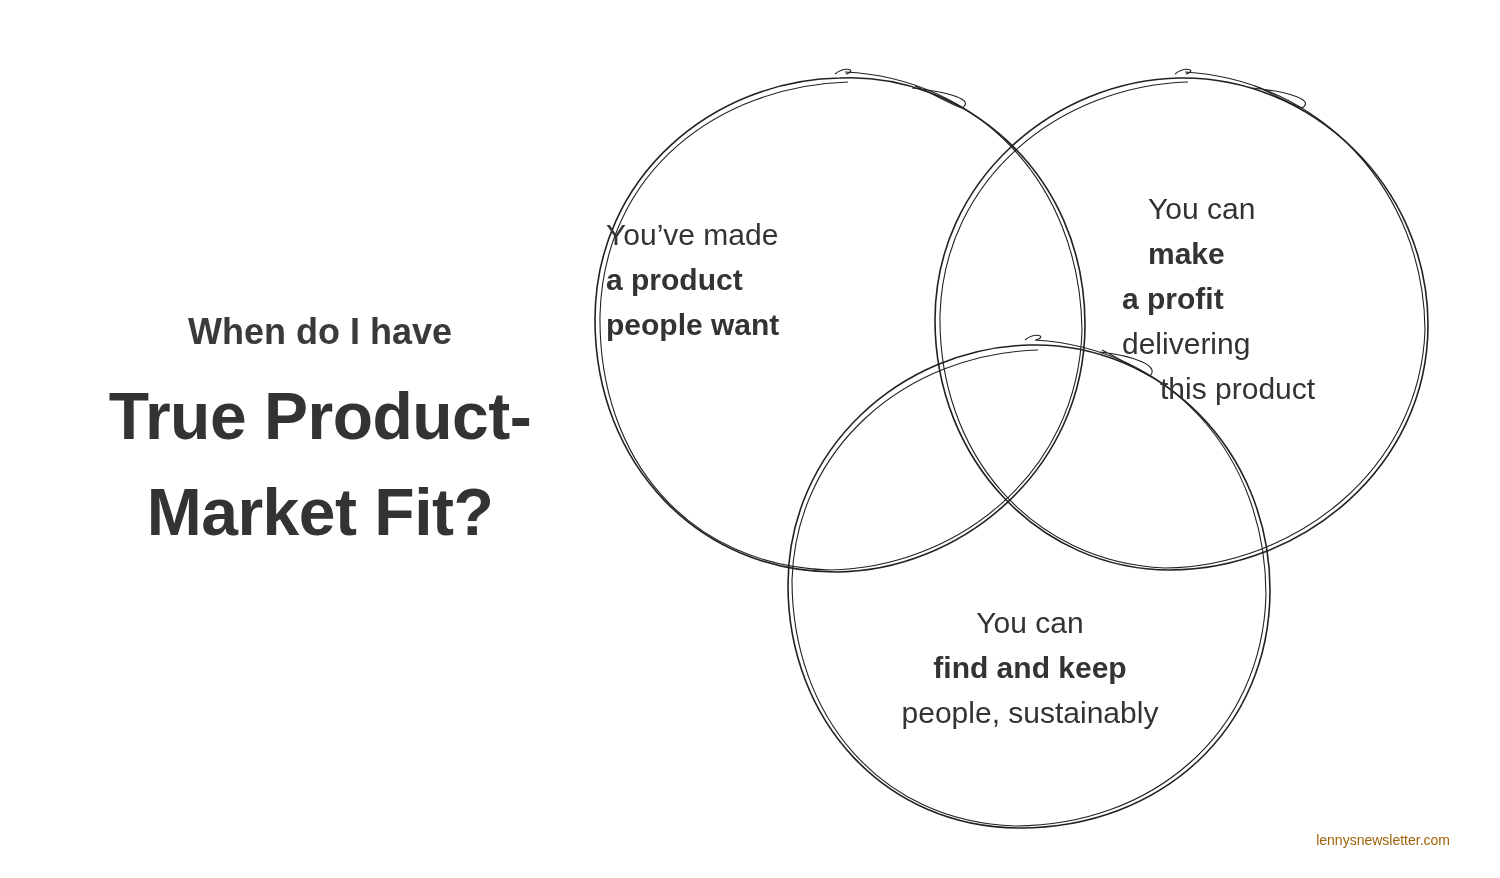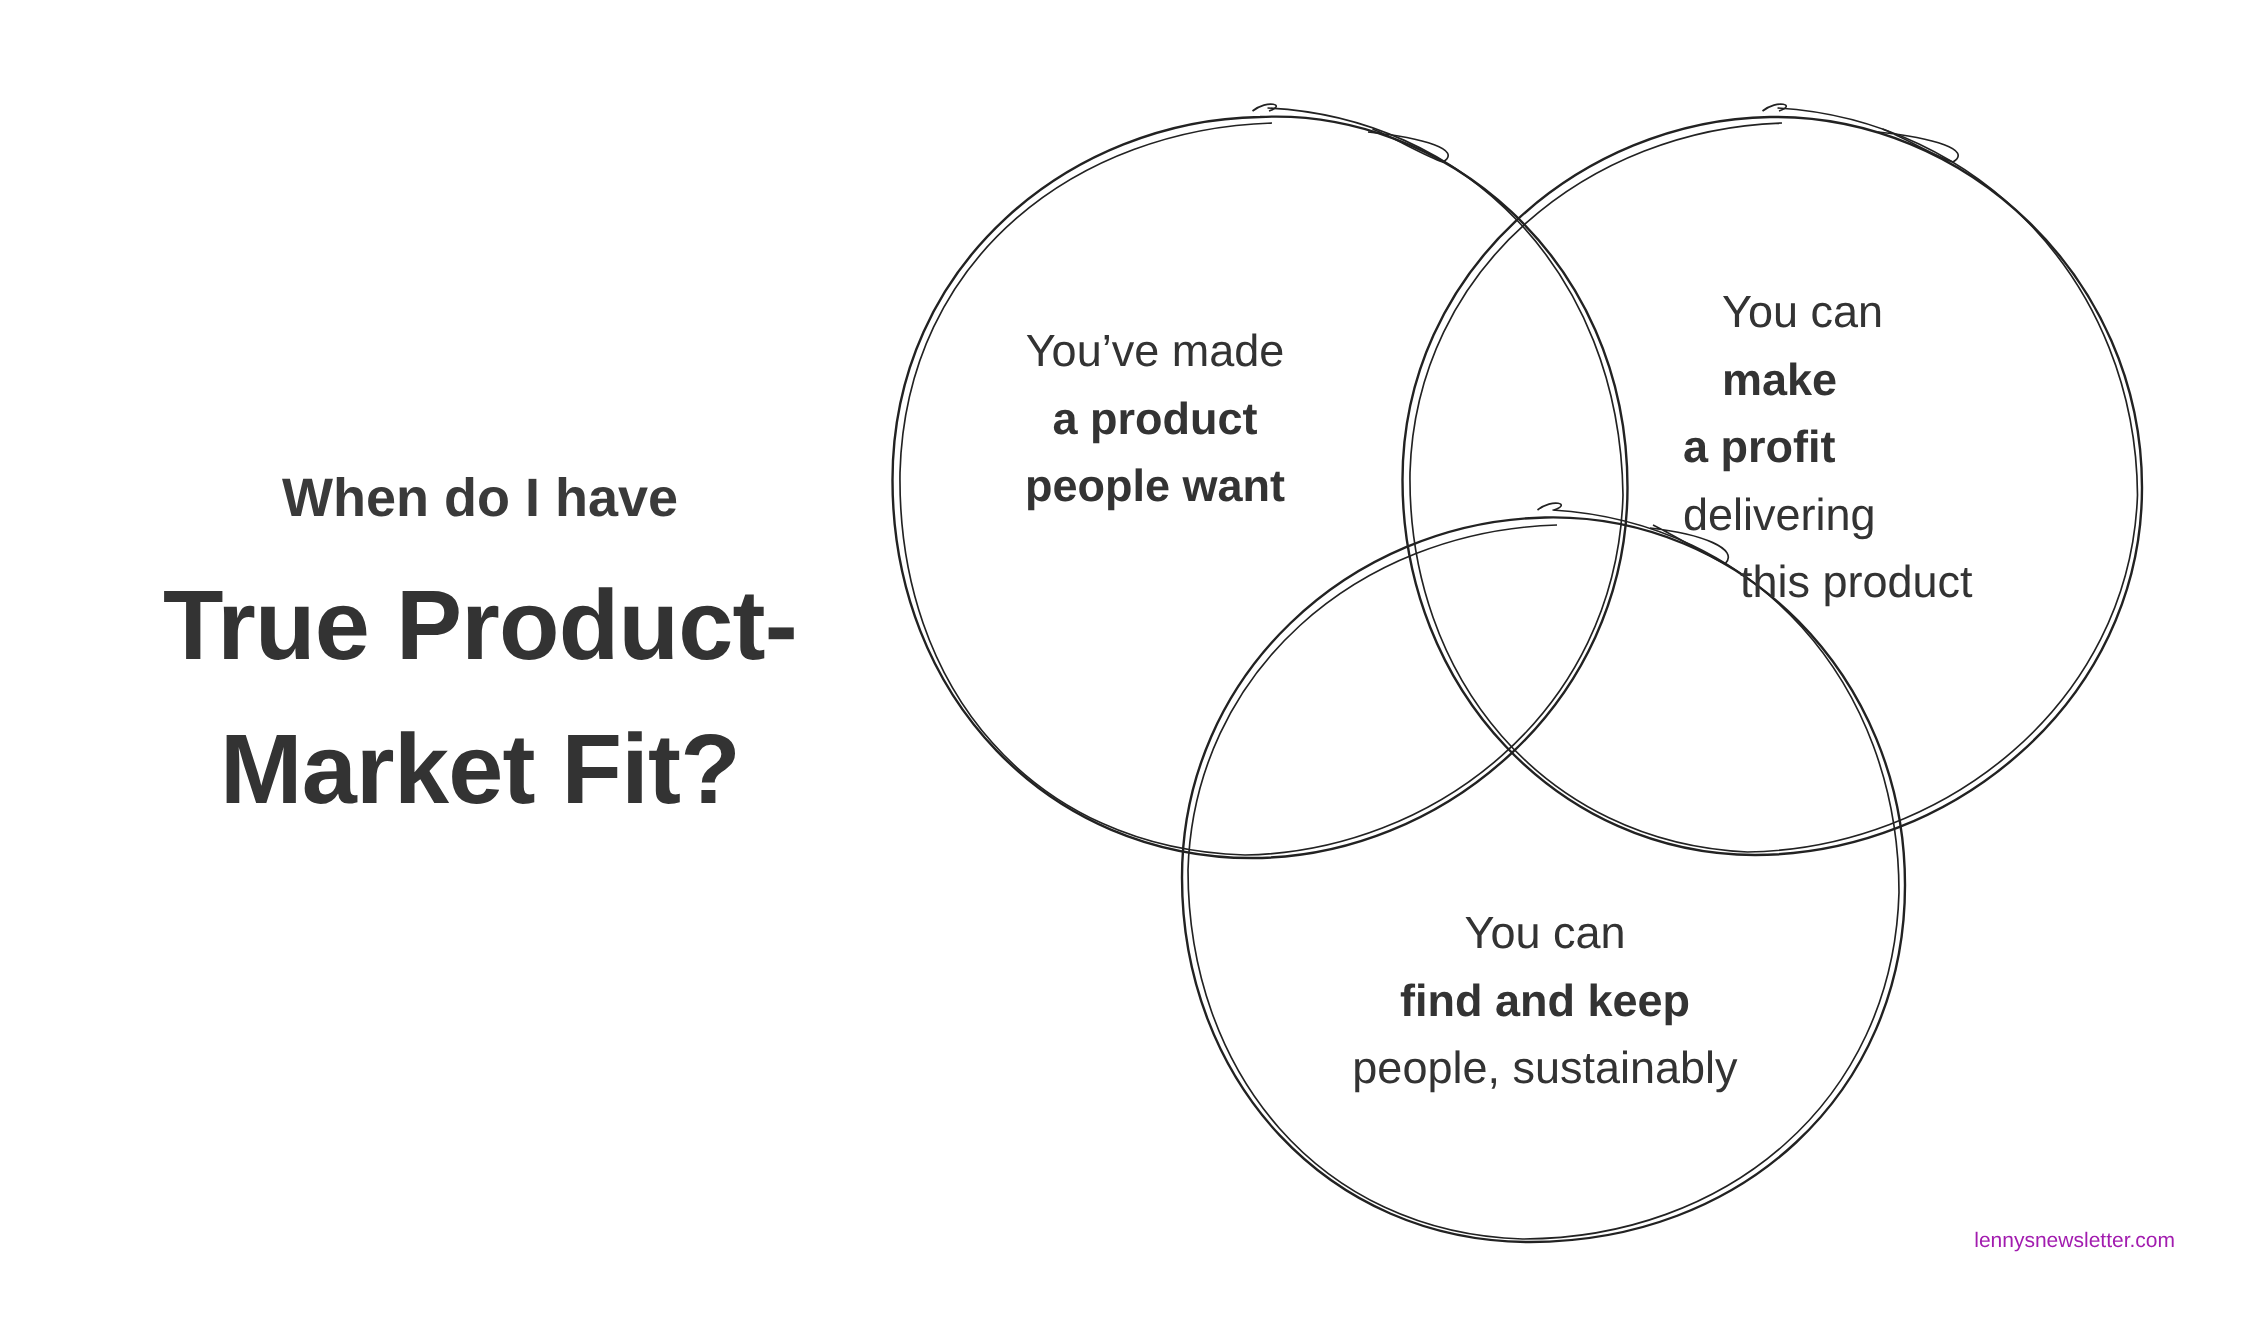--- a/index.html
+++ b/index.html
@@ -3,25 +3,25 @@
 <meta charset="utf-8">
 <style>
   html,body{margin:0;padding:0;background:#ffffff;}
   body{width:1500px;height:878px;position:relative;overflow:hidden;font-family:"Liberation Sans","DejaVu Sans",sans-serif;color:#333333;}
   .title-block{position:absolute;left:60px;top:310px;width:520px;text-align:center;}
   .subtitle{font-size:36px;font-weight:bold;color:#3a3a3a;line-height:44px;}
   .main-title{font-size:66px;font-weight:bold;color:#333;line-height:96px;margin-top:14px;letter-spacing:-0.5px;text-align:center;}
   svg.venn{position:absolute;left:0;top:0;}
   .label{position:absolute;font-size:30px;line-height:45px;color:#333;}
   .label b{font-weight:bold;}
-  .c1{left:630px;top:212px;width:280px;text-align:center;}
+  .c1{left:606px;top:212px;width:280px;text-align:left;}
   .c2{left:1110px;top:186px;width:290px;}
   .c2 span{display:block;}
   .c3{left:860px;top:600px;width:340px;text-align:center;}
-  .footer{position:absolute;right:50px;bottom:44px;font-size:14px;color:#a21caf;}
+  .footer{position:absolute;right:50px;bottom:30px;font-size:14px;color:#a16207;}
 </style>
 </head>
 <body>
 
 <div class="title-block">
   <div class="subtitle">When do I have</div>
   <div class="main-title">
     <div>True Product-</div>
     <div>Market Fit?</div>
   </div>

